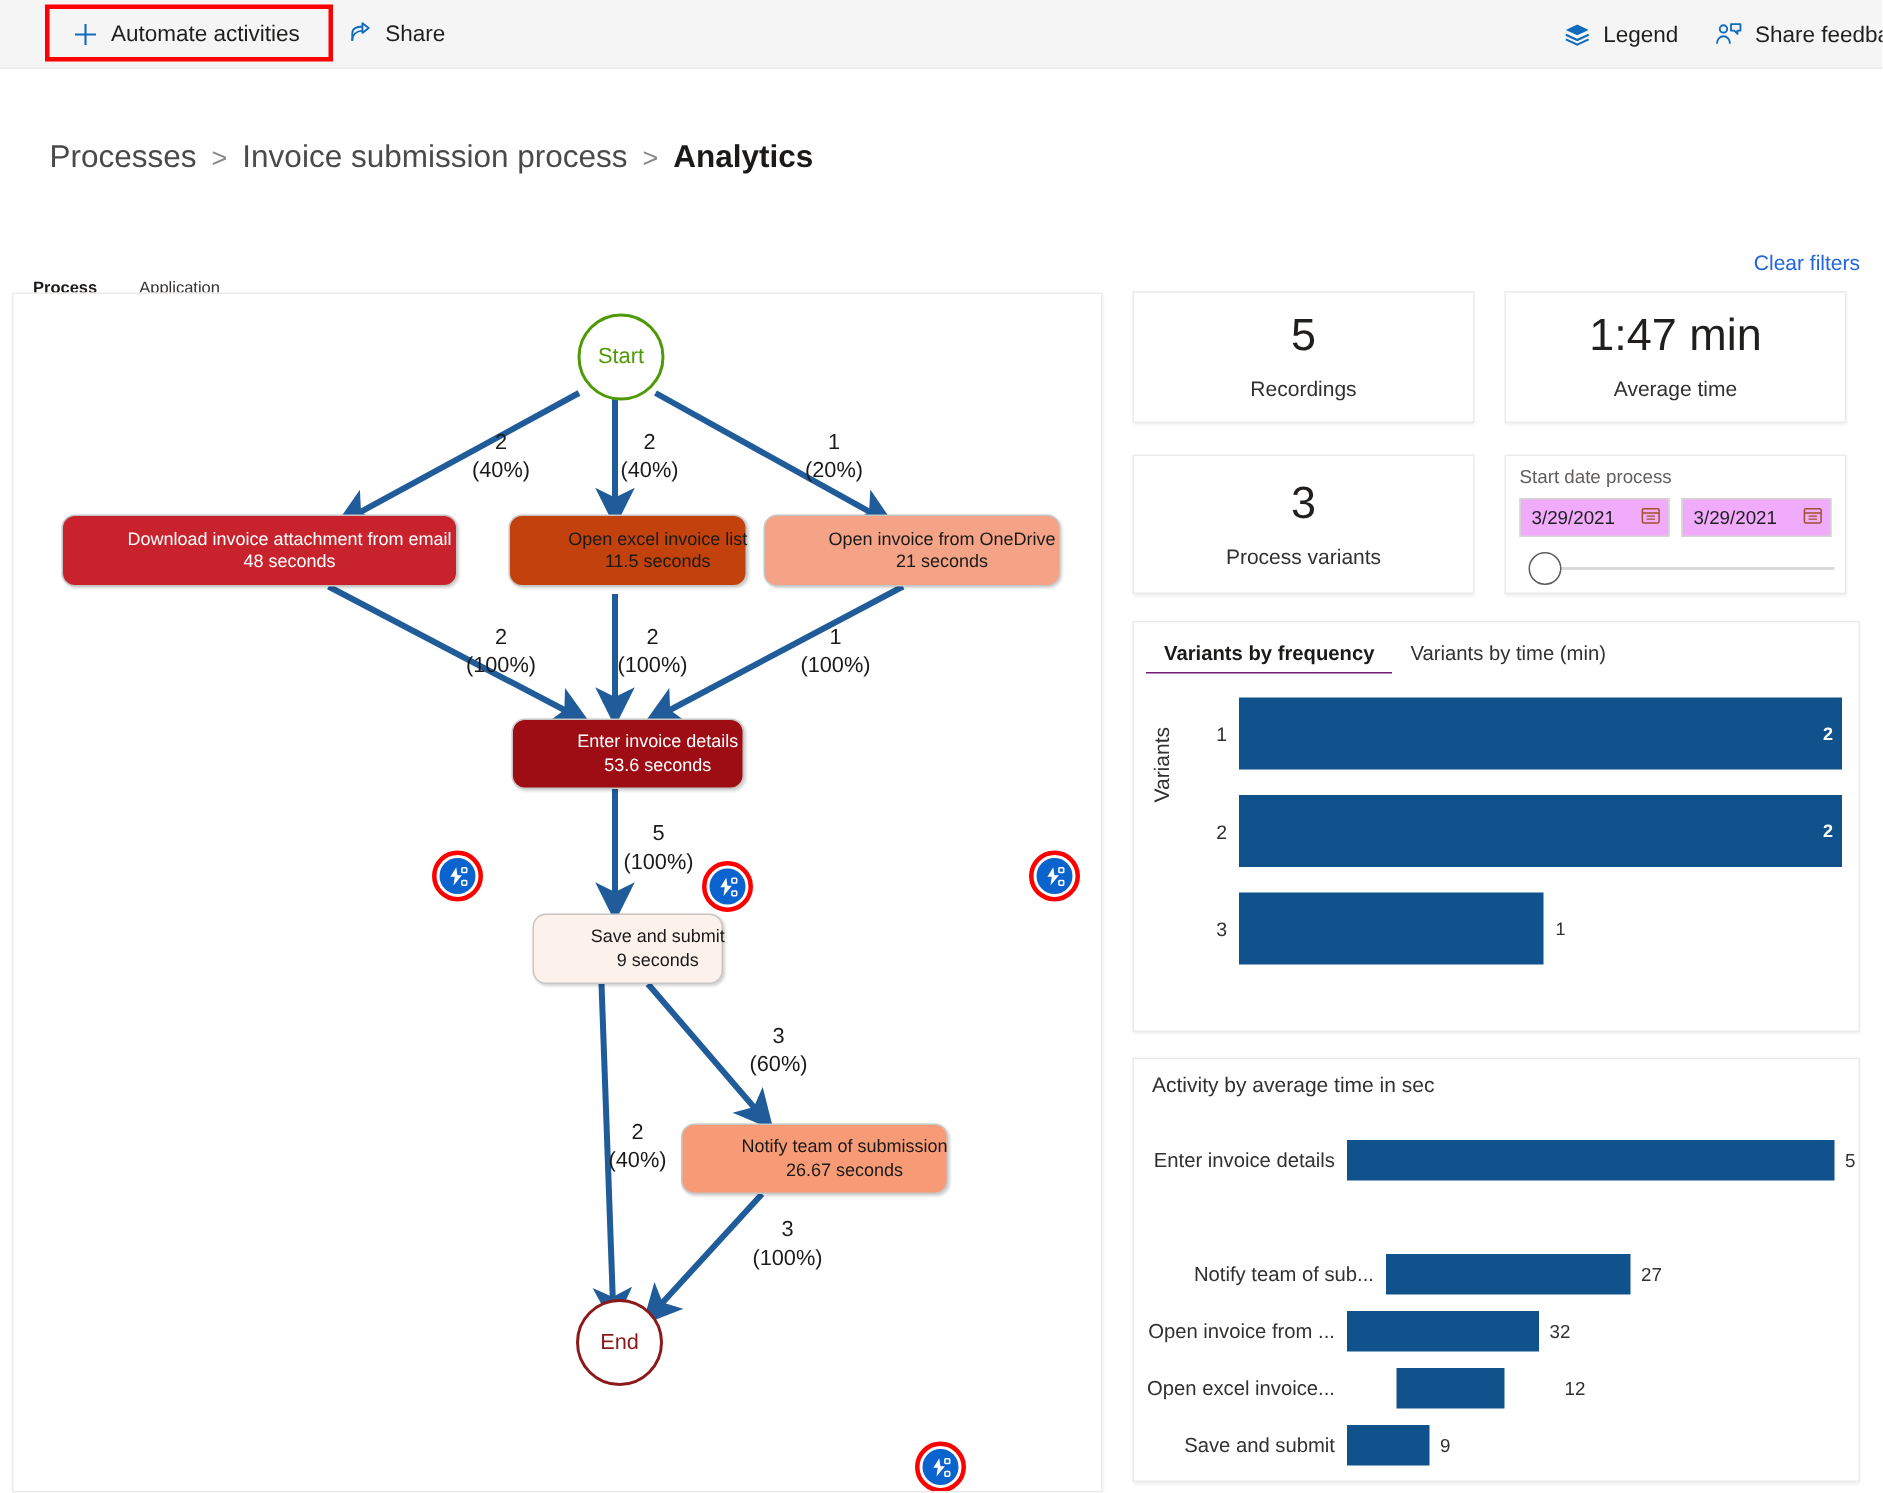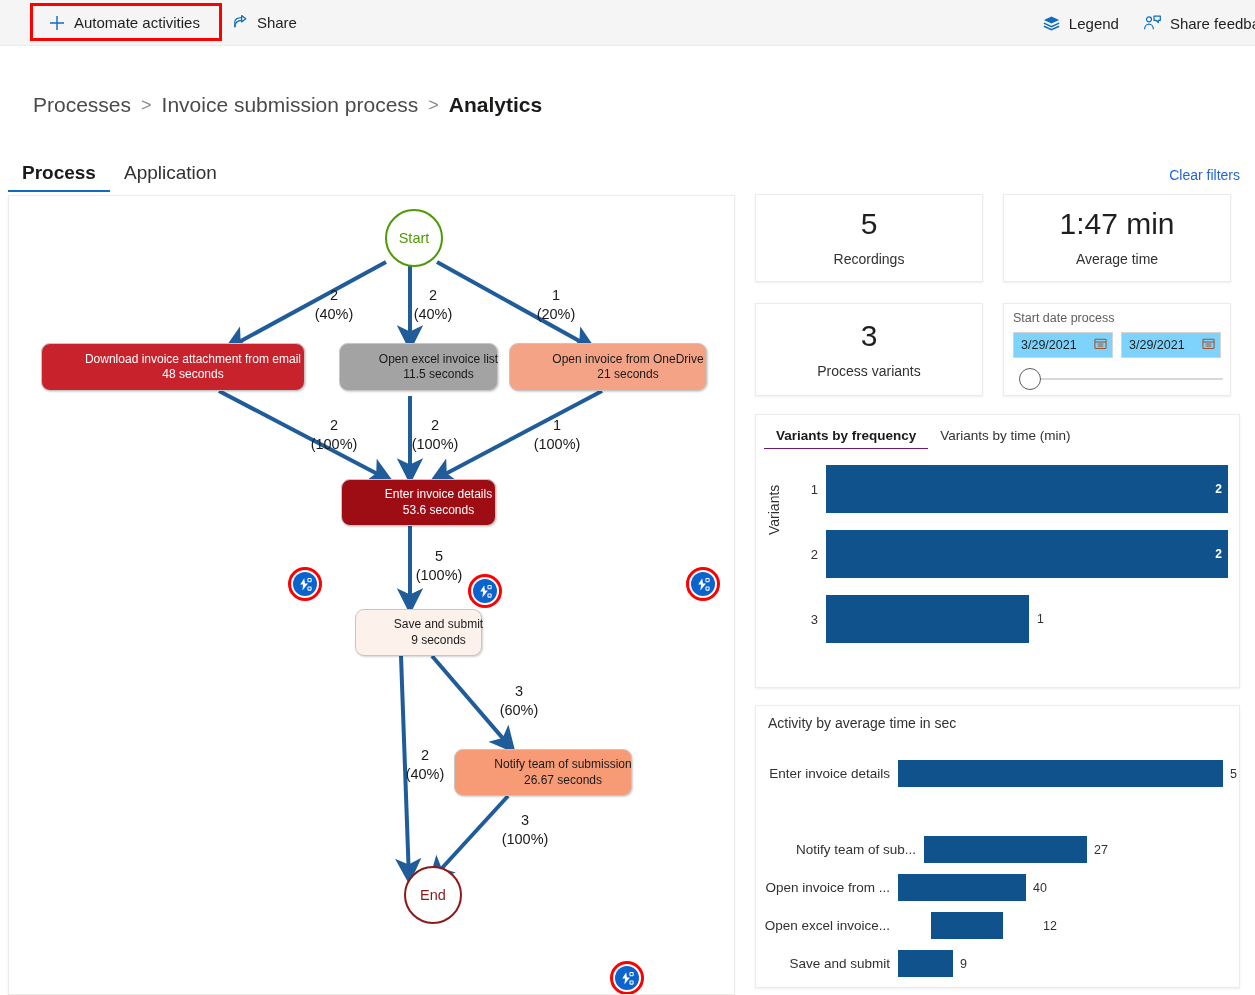--- a/index.html
+++ b/index.html
@@ -41,21 +41,21 @@
     display: flex; align-items: center; gap: 10px;
     font-size: 21px; color: #4a4a4a;
   }
   .bc-item { cursor: pointer; }
   .bc-item.current { color: #1b1a19; font-weight: bold; cursor: default; }
   .bc-sep { color: #8a8886; font-size: 18px; }
 
   
   .tabs { position: absolute; left: 8px; top: 158px; display: flex; align-items: flex-start; }
   .tab {
-    font-size: 19px; color: #323130; padding: 4px 14px 6px 14px; cursor: pointer;
+    font-size: 11px; color: #323130; padding: 4px 14px 6px 14px; cursor: pointer; margin-top: 24px;
   }
   .tab.active { font-weight: bold; color: #1b1a19; border-bottom: 2px solid #0f6cbd; }
 
   .clear-filters {
     position: absolute; right: 15px; top: 167px;
     font-size: 14px; color: #2266dd; cursor: pointer;
   }
 
   
   .diagram-panel {
@@ -114,21 +114,21 @@
   .kpi-label { font-size: 14px; color: #323130; margin-top: 12px; }
 
   .datefilter {
     position: absolute; left: 1003px; top: 303px; width: 228px; height: 93px;
     background: #fff; border: 1px solid #edebe9; box-shadow: 0 1px 2px rgba(0,0,0,0.07);
     padding: 7px 9px 0 9px;
   }
   .df-title { font-size: 12.5px; color: #605e5c; margin-bottom: 7px; }
   .df-row { display: flex; gap: 8px; }
   .df-input {
-    width: 101px; height: 26px; border: 1px solid #d6d3d1; background: #7dd3fc;
+    width: 101px; height: 26px; border: 1px solid #d6d3d1; background: #f0abfc;
     display: flex; align-items: center; justify-content: space-between;
     padding: 0 5px 0 7px; font-size: 12.5px; color: #201f1e; cursor: pointer;
   }
   .df-slider { position: relative; margin-top: 9px; height: 24px; }
   .df-track { position: absolute; left: 17px; top: 11px; width: 193px; height: 2px; background: #d9d9d9; }
   .df-handle {
     position: absolute; left: 6px; top: 1px; width: 22px; height: 22px; border-radius: 50%;
     border: 1.5px solid #605e5c; background: #fff; cursor: pointer;
   }
 
@@ -246,39 +246,39 @@
 
         <path d="M392,460 L400,683"></path>
 
         <path d="M499,600 L423,683"></path>
       </g>
     </svg>
 
     <div class="term start" style="left:376px; top:13px; width:58px; height:58px;">
       <span>Start</span>
     </div>
-    <div class="term end" style="left:395px; top:670px; width:58px; height:58px;align-items:center;">
+    <div class="term end" style="left:375px; top:670px; width:58px; height:58px;align-items:center;">
       <span>End</span>
     </div>
 
     <div class="node" style="left:32px; top:147px; width:264px; height:48px; background:#c8232c; color:#ffffff;">
       <span class="nm">Download invoice attachment from email</span>
       <span class="nt">48 seconds</span>
     </div>
     <div class="auto-badge" style="left:279px; top:371px;">
       <span class="inner">
         <svg width="15" height="15" viewBox="0 0 16 16">
           <path d="M6.6 1.2 2.4 8h3.1l-.9 6.3L10.6 7H7.4z" fill="#ffffff"></path>
           <rect x="10.6" y="1.6" width="3.4" height="3.4" rx=".6" fill="none" stroke="#ffffff" stroke-width="1.1"></rect>
           <rect x="10.6" y="10.6" width="3.4" height="3.4" rx=".6" fill="none" stroke="#ffffff" stroke-width="1.1"></rect>
         </svg>
       </span>
     </div>
 
-    <div class="node" style="left:330px; top:147px; width:159px; height:48px; background:#a3a3a3; color:#1b1a19;">
+    <div class="node" style="left:330px; top:147px; width:159px; height:48px; background:#c2410c; color:#1b1a19;">
       <span class="nm">Open excel invoice list</span>
       <span class="nt">11.5 seconds</span>
     </div>
     <div class="auto-badge" style="left:459px; top:378px;">
       <span class="inner">
         <svg width="15" height="15" viewBox="0 0 16 16">
           <path d="M6.6 1.2 2.4 8h3.1l-.9 6.3L10.6 7H7.4z" fill="#ffffff"></path>
           <rect x="10.6" y="1.6" width="3.4" height="3.4" rx=".6" fill="none" stroke="#ffffff" stroke-width="1.1"></rect>
           <rect x="10.6" y="10.6" width="3.4" height="3.4" rx=".6" fill="none" stroke="#ffffff" stroke-width="1.1"></rect>
         </svg>
@@ -452,21 +452,21 @@
 
     <div class="arow" style="left:6px; top:130px;margin-left:26px;">
       <div class="acat">Notify team of sub...</div>
       <div class="abar" style="width:163px;"></div>
       <span class="aval">27</span>
     </div>
 
     <div class="arow" style="left:6px; top:168px;">
       <div class="acat">Open invoice from ...</div>
       <div class="abar" style="width:128px;"></div>
-      <span class="aval">40</span>
+      <span class="aval">32</span>
     </div>
 
     <div class="arow" style="left:6px; top:206px;gap:33px;">
       <div class="acat">Open excel invoice...</div>
       <div class="abar" style="width:72px;"></div>
       <span class="aval">12</span>
     </div>
 
     <div class="arow" style="left:6px; top:244px;">
       <div class="acat">Save and submit</div>

